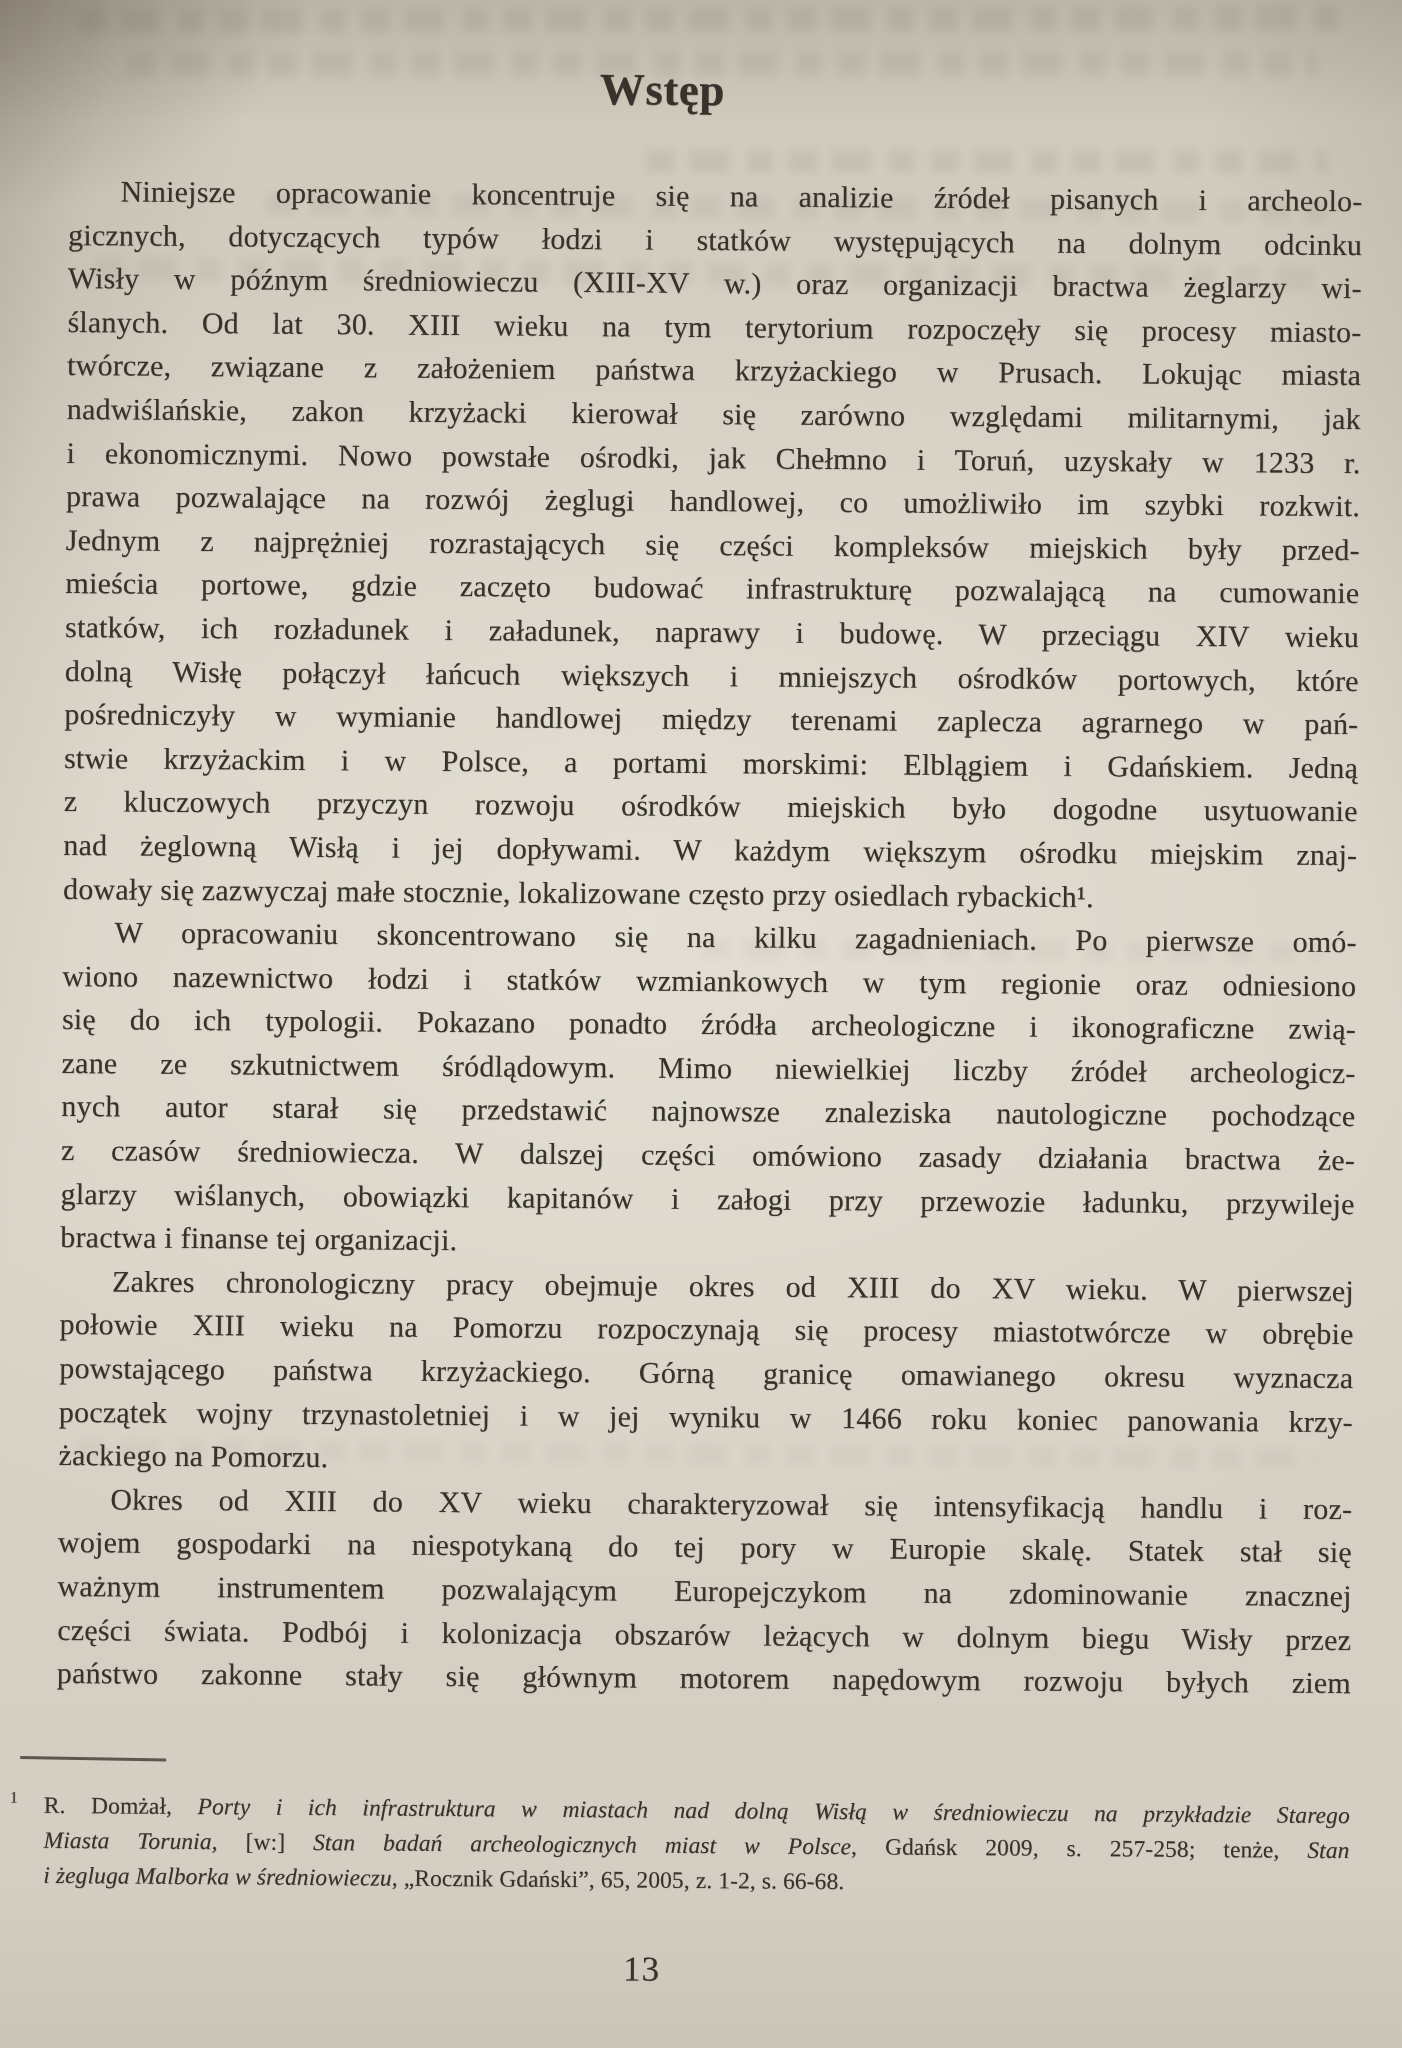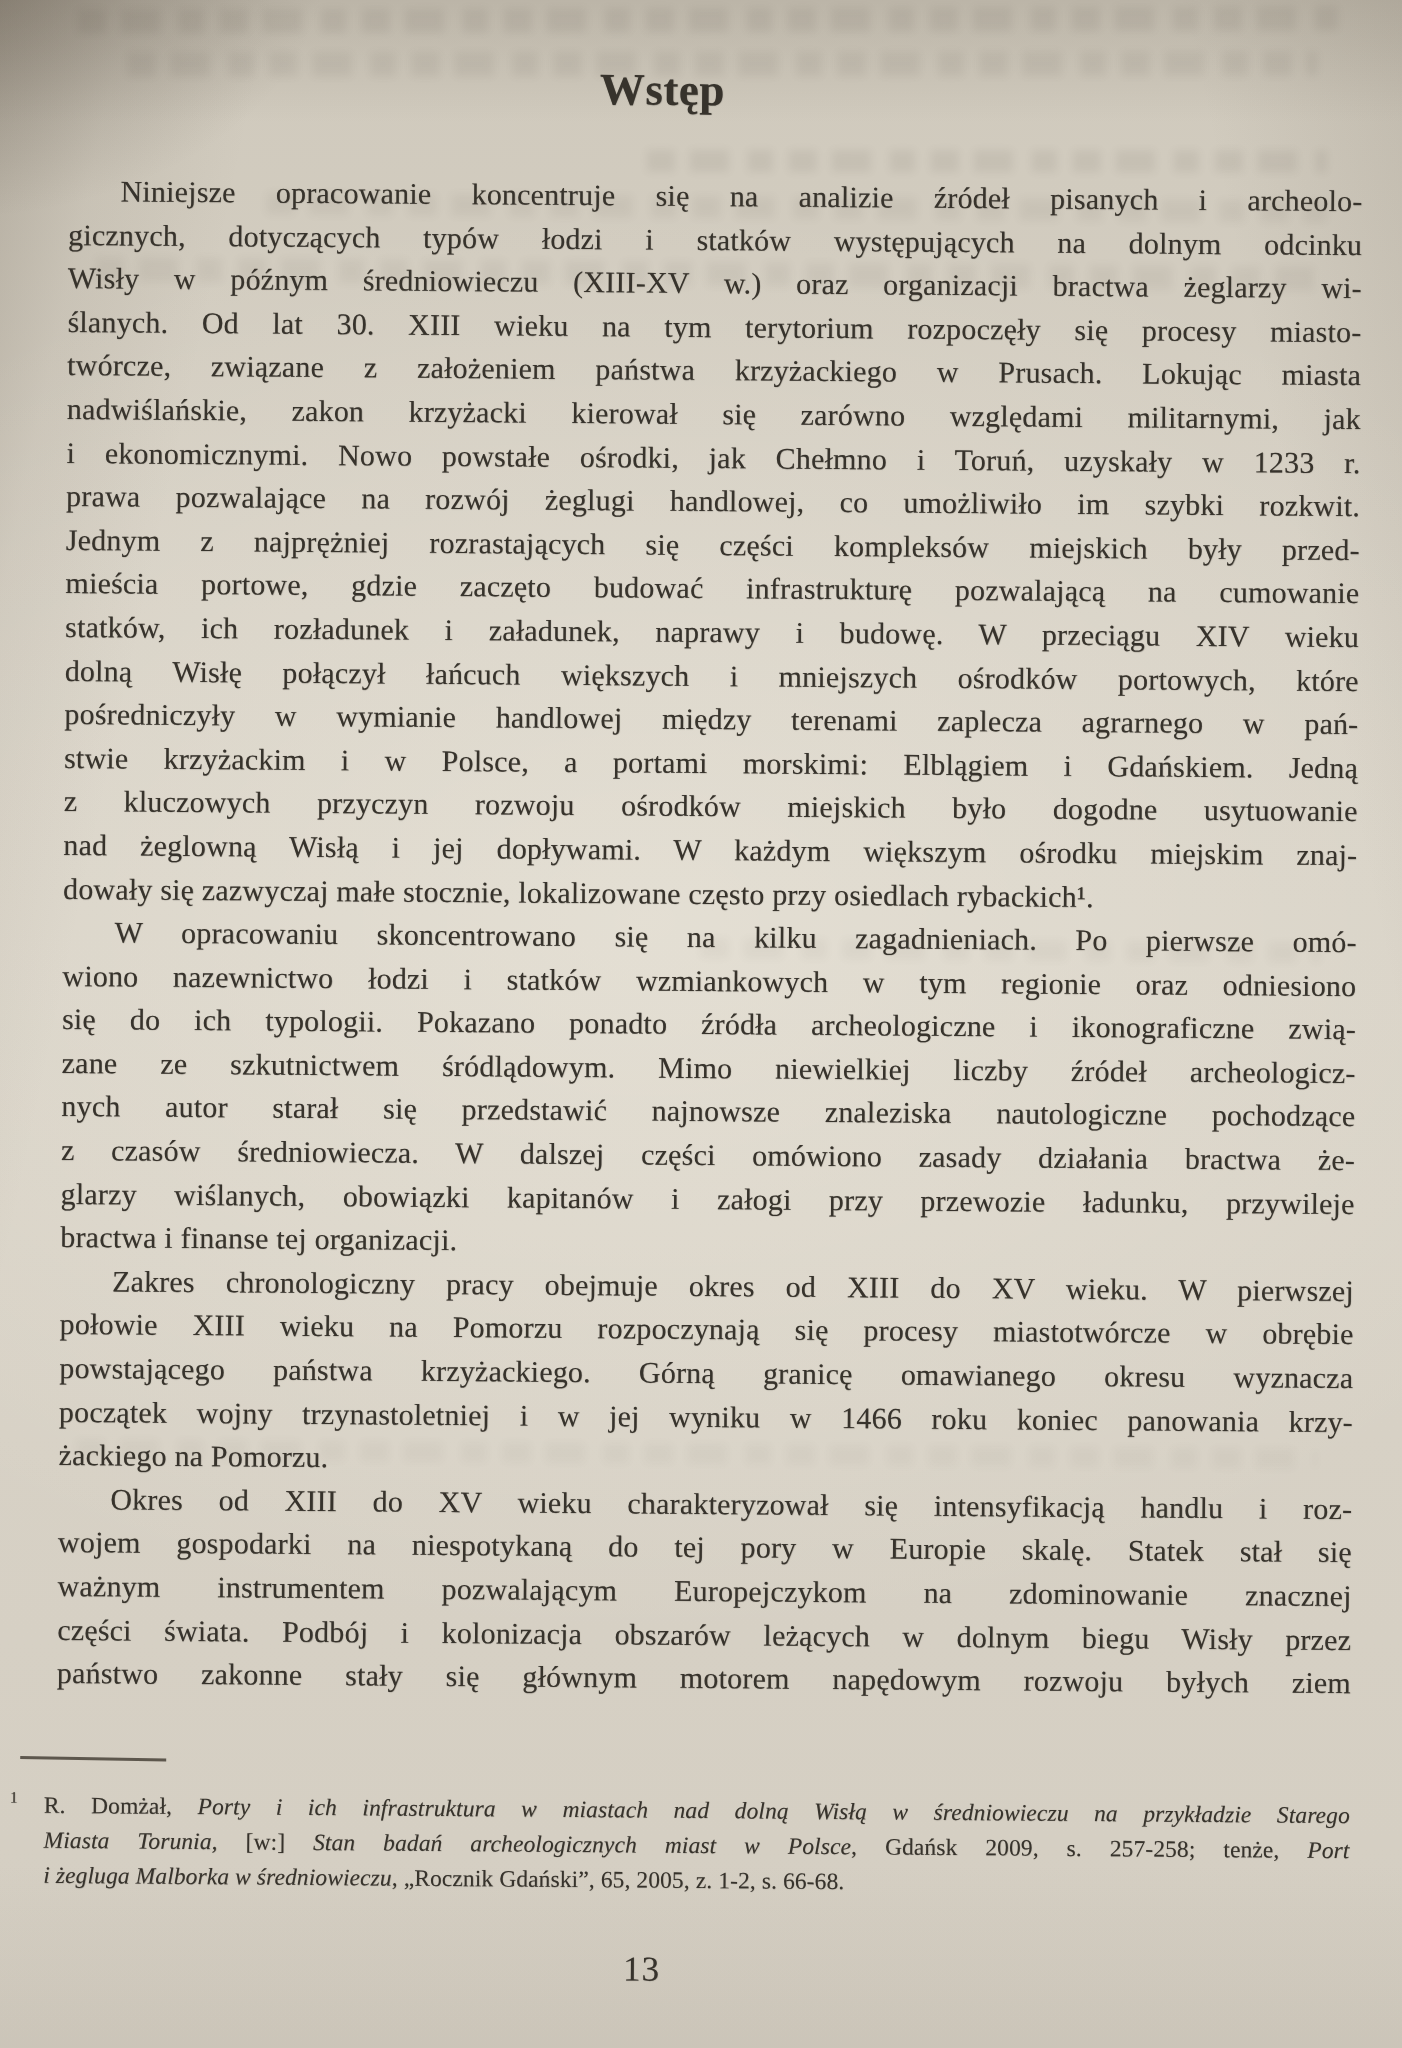--- a/index.html
+++ b/index.html
@@ -169,20 +169,20 @@
         <div class="line">państwo zakonne stały się głównym motorem napędowym rozwoju byłych ziem</div>
       </div>
     </div>
 
   <div class="fn-rule"></div>
 
   <div class="footnote">
     <span class="fn-marker">1</span>
     <div>
         <div class="fline"><span>R. Domżał, </span><i>Porty i ich infrastruktura w miastach nad dolną Wisłą w średniowieczu na przykładzie Starego</i></div>
-        <div class="fline"><i>Miasta Torunia,</i><span> [w:] </span><i>Stan badań archeologicznych miast w Polsce</i><span>, Gdańsk 2009, s. 257-258; tenże, </span><i>Port</i></div>
+        <div class="fline"><i>Miasta Torunia,</i><span> [w:] </span><i>Stan badań archeologicznych miast w Polsce</i><span>, Gdańsk 2009, s. 257-258; tenże, </span><i>Stan</i></div>
         <div class="fline last"><i>i żegluga Malborka w średniowieczu</i><span>, „Rocznik Gdański”, 65, 2005, z. 1-2, s. 66-68.</span></div>
       </div>
   </div>
 
   <div class="page-number">13</div>
 
 </div>
 
 </body></html>

